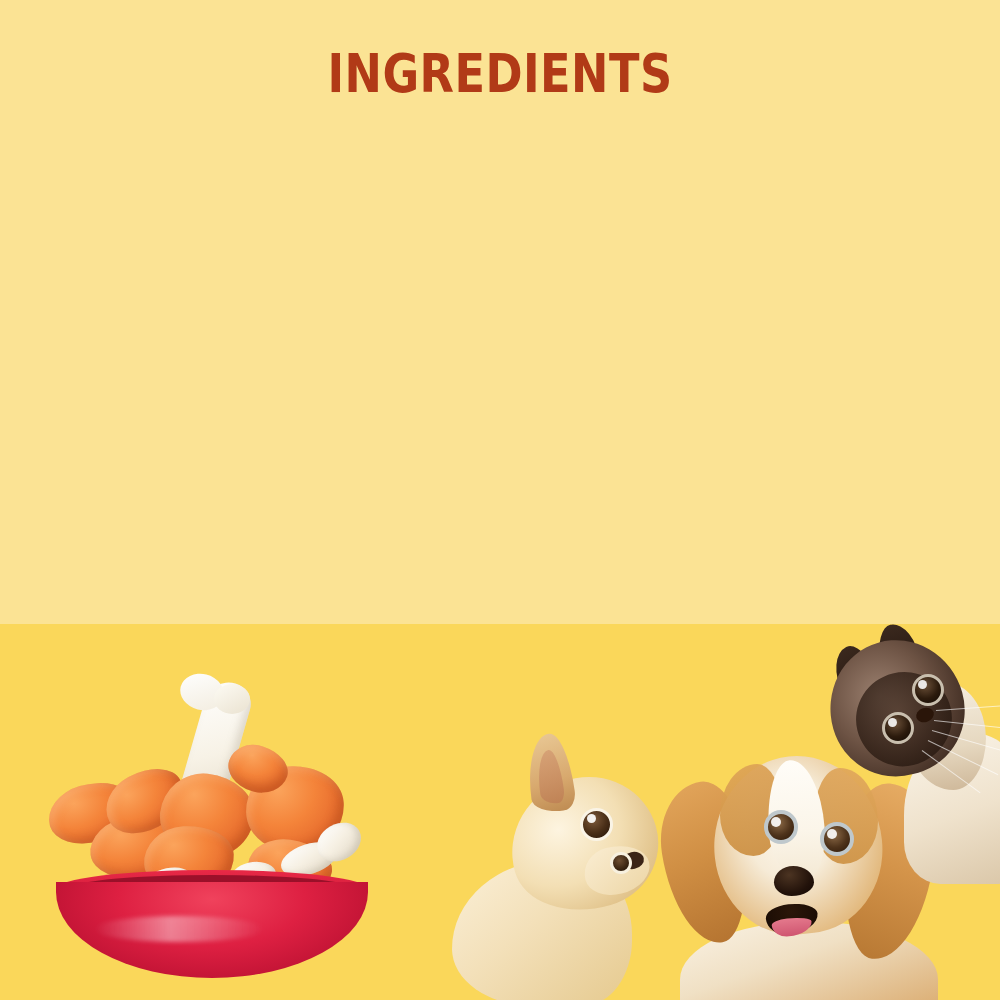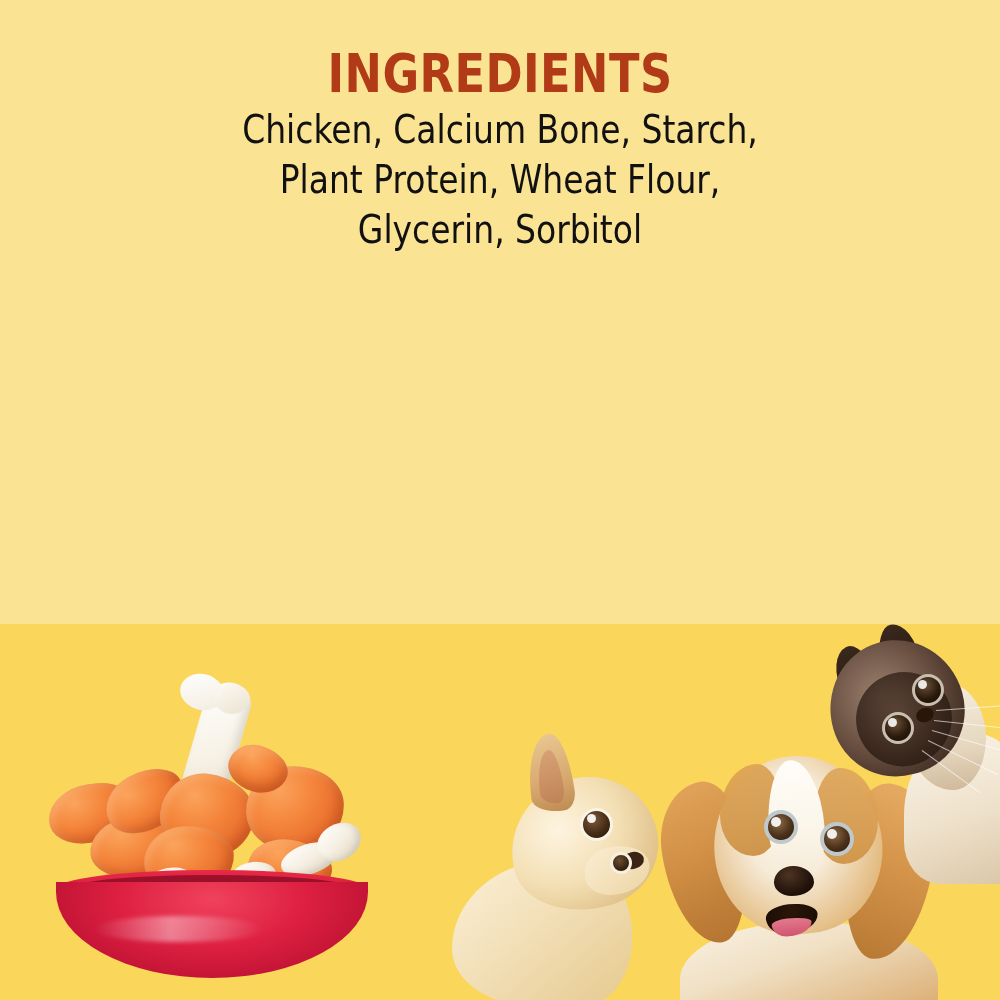--- a/index.html
+++ b/index.html
@@ -514,25 +514,20 @@
 </style>
 </head>
 <body>
 
 <div id="label" style="background: #be185d;">
 
   <div id="info-panel" style="background: rgb(251, 227, 148);">
 
     <div id="ingredients-block">
       <div class="section-heading" style="color: rgb(177, 58, 23);">INGREDIENTS</div>
-      <div id="ingredients-body">
-        <div class="body-line" style="color: rgb(17, 17, 17);">Chicken, Calcium Bone, Starch,</div>
-        <div class="body-line" style="color: rgb(17, 17, 17);">Plant Protein, Wheat Flour,</div>
-        <div class="body-line" style="color: rgb(17, 17, 17);">Glycerin, Sorbitol</div>
-      </div>
     </div>
 
 
   </div>
 
   <div id="photo-panel" style="background: rgb(250, 215, 90);">
 
     <div id="bowl-scene">
 
       <div class="treat" style="left:6px;  top:110px; width:86px;  height:58px;  transform:rotate(-16deg);"></div>

